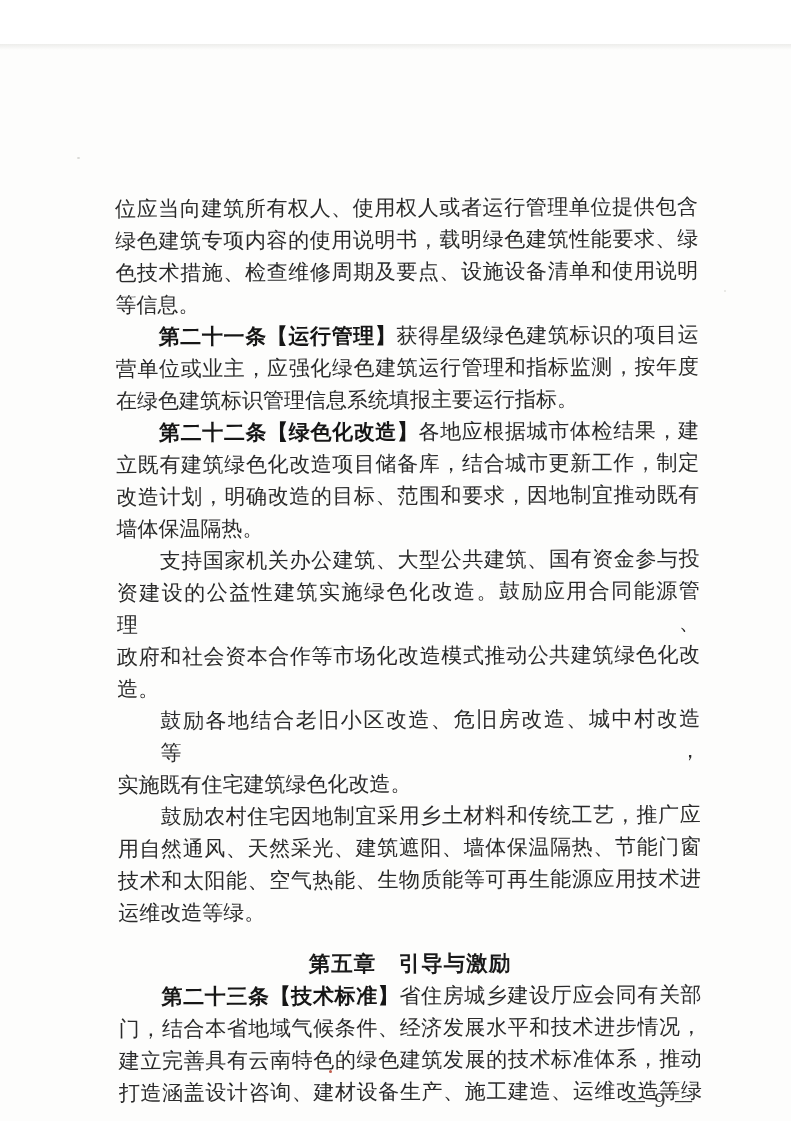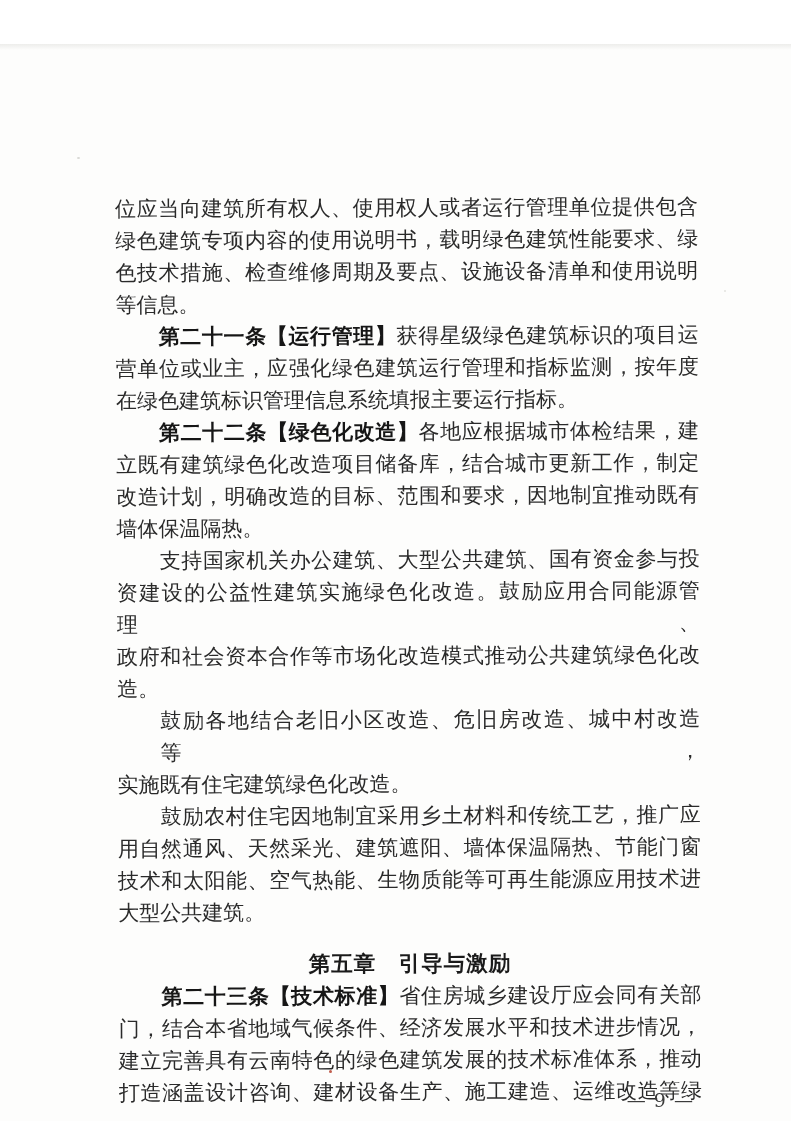--- a/index.html
+++ b/index.html
@@ -123,21 +123,21 @@
       <div class="line"><span>墙体保温隔热。</span></div>
       <div class="line j ind"><span>支持国家机关办公建筑、大型公共建筑、国有资金参与投</span></div>
       <div class="line j"><span>资建设的公益性建筑实施绿色化改造。鼓励应用合同能源管理、</span></div>
       <div class="line j"><span>政府和社会资本合作等市场化改造模式推动公共建筑绿色化改</span></div>
       <div class="line"><span>造。</span></div>
       <div class="line j ind"><span>鼓励各地结合老旧小区改造、危旧房改造、城中村改造等，</span></div>
       <div class="line"><span>实施既有住宅建筑绿色化改造。</span></div>
       <div class="line j ind"><span>鼓励农村住宅因地制宜采用乡土材料和传统工艺，推广应</span></div>
       <div class="line j"><span>用自然通风、天然采光、建筑遮阳、墙体保温隔热、节能门窗</span></div>
       <div class="line j"><span>技术和太阳能、空气热能、生物质能等可再生能源应用技术进</span></div>
-      <div class="line"><span>大型公共建筑。</span></div>
+      <div class="line"><span>运维改造等绿。</span></div>
       <div class="chapter-heading">第五章　引导与激励</div>
       <div class="line j ind"><span class="run-bold">第二十三条【技术标准】</span><span>省住房城乡建设厅应会同有关部</span></div>
       <div class="line j"><span>门，结合本省地域气候条件、经济发展水平和技术进步情况，</span></div>
       <div class="line j"><span>建立完善具有云南特色的绿色建筑发展的技术标准体系，推动</span></div>
       <div class="line j"><span>打造涵盖设计咨询、建材设备生产、施工建造、运维改造等绿</span></div>
     </div>
 
   <div class="page-number">— 9 —</div>
 
   <div class="speck-red"></div>

